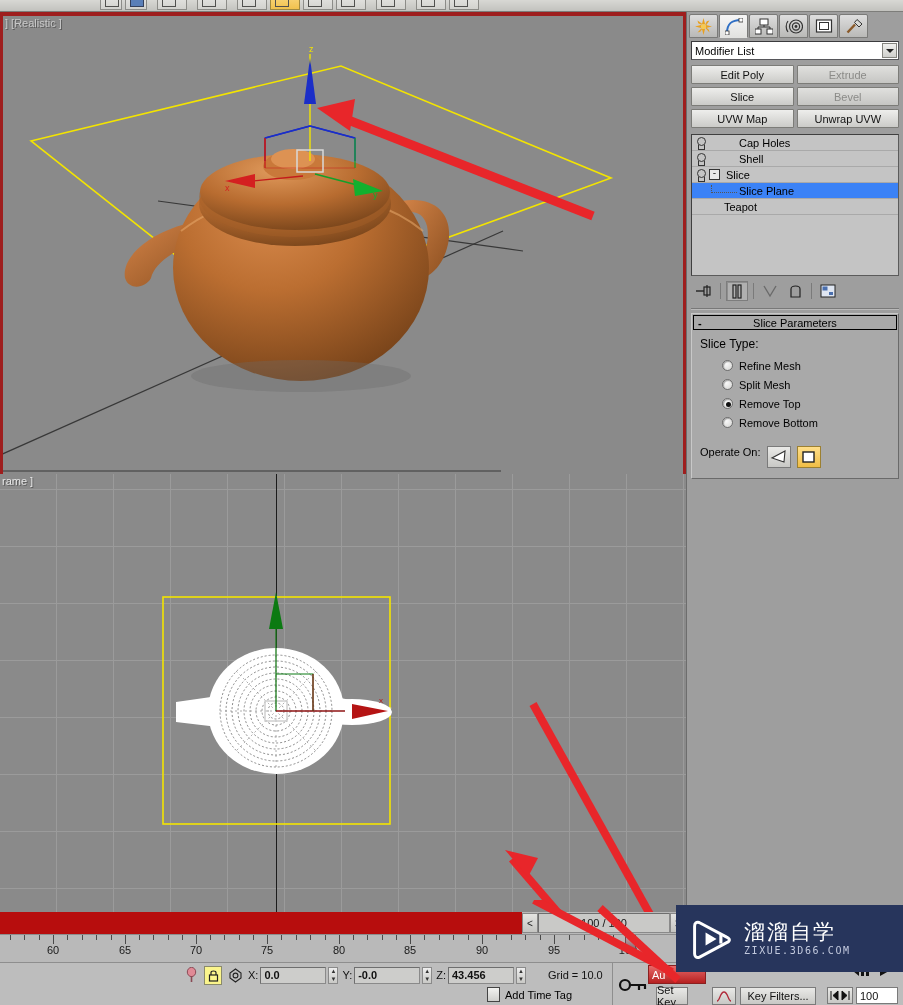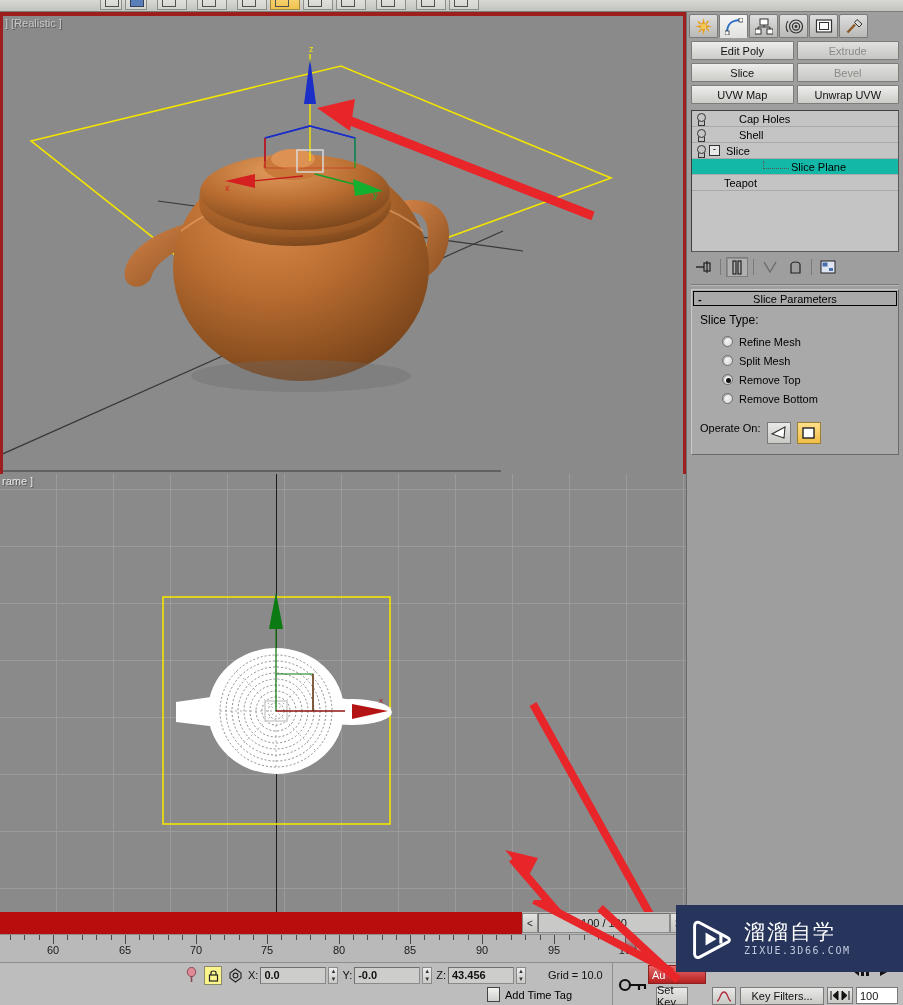--- a/index.html
+++ b/index.html
@@ -122,21 +122,21 @@
     background:#c4c4c4; border:1px solid #5b5b5b;
     border-top-color:#3f3f3f; border-left-color:#3f3f3f;
     height: 142px; overflow:hidden; margin-bottom:4px;
   }
   .stack-row {
     height: 16px; display:flex; align-items:center;
     border-bottom:1px solid #a9a9a9;
     padding-left: 2px; font-size:11px; color:#000;
     background:#c4c4c4;
   }
-  .stack-row.selected { background:#14b8a6;justify-content:center; }
+  .stack-row.selected { background:#3b82f6; }
   .stack-row.empty-fill { border-bottom:none; background:#c4c4c4; height: 60px; }
   .bulb {
     width:13px; height:14px; flex:none; position:relative; margin-right:2px;
   }
   .bulb::before{
     content:""; position:absolute; left:3px; top:1px; width:7px;height:7px;
     border:1px solid #333; border-radius:50%;
   }
   .bulb::after{
     content:""; position:absolute; left:4px; top:9px; width:5px;height:4px;
@@ -543,20 +543,26 @@
         <svg width="18" height="17" viewBox="0 0 18 17">
           <path d="M 12 1.5 L 17 6 L 14 9 L 9.5 4.5 Z" fill="#d9d9d6" stroke="#333" stroke-width="1"></path>
           <path d="M 10 6.5 L 2.5 14.5" stroke="#8a5a2a" stroke-width="2.4"></path>
         </svg>
       </div>
     </div>
 
     <div class="cp-body">
 
 
+      <div class="mod-list-box">
+        <span>Modifier List</span>
+        <span class="mod-list-arrow">
+            <i></i>
+          </span>
+      </div>
 
       <div class="btn-grid">
         <div class="mbtn">Edit Poly</div>
         <div class="mbtn disabled">Extrude</div>
         <div class="mbtn">Slice</div>
         <div class="mbtn disabled">Bevel</div>
         <div class="mbtn">UVW Map</div>
         <div class="mbtn">Unwrap UVW</div>
       </div>
 
@@ -800,21 +806,21 @@
         </svg>
     </span>
 
     <div class="autokey-btn">Au</div>
     <div class="key-btn" style="left:656px;top:24px;width:32px;">Set Key</div>
     <div class="key-btn" style="left:712px;top:24px;width:24px;">
       <svg width="16" height="13" viewBox="0 0 16 13">
           <path d="M 1 11 C 4 11 4 2 8 2 C 12 2 12 11 15 11" fill="none" stroke="#b02a3a" stroke-width="1.3"></path>
         </svg>
     </div>
-    <div class="key-btn" style="left:740px;top:24px;width:84px;">Key Filters...</div>
+    <div class="key-btn" style="left:740px;top:24px;width:76px;">Key Filters...</div>
 
     <div class="goto-btn">
       <svg width="20" height="11" viewBox="0 0 20 11">
           <path d="M 1 1 L 1 10 M 3 5.5 L 8 1 L 8 10 Z M 12 1 L 12 10 L 17 5.5 Z M 19 1 L 19 10" fill="#111" stroke="#111" stroke-width="1"></path>
         </svg>
     </div>
     <div class="frame-box">100</div>
 
     <div class="nav-arrows">
       <span>

